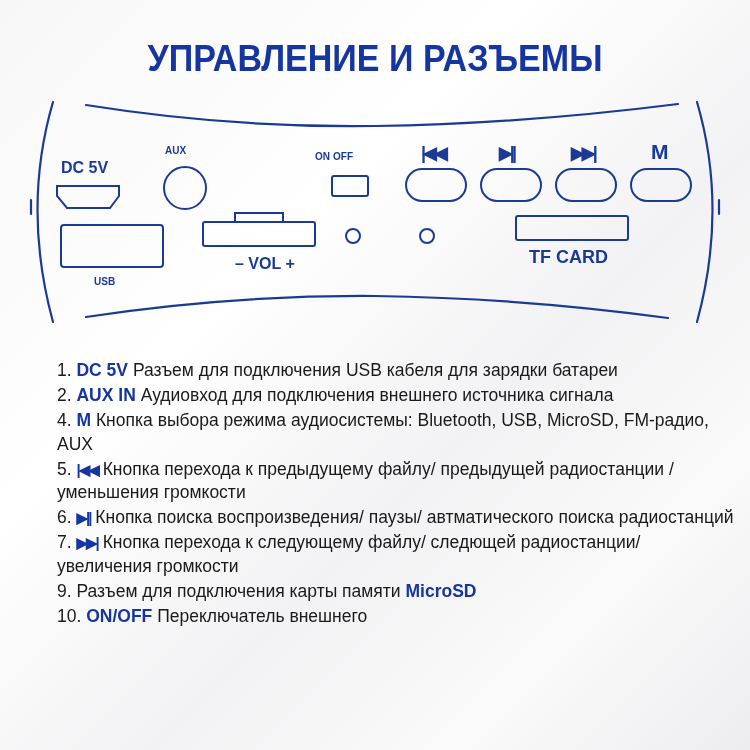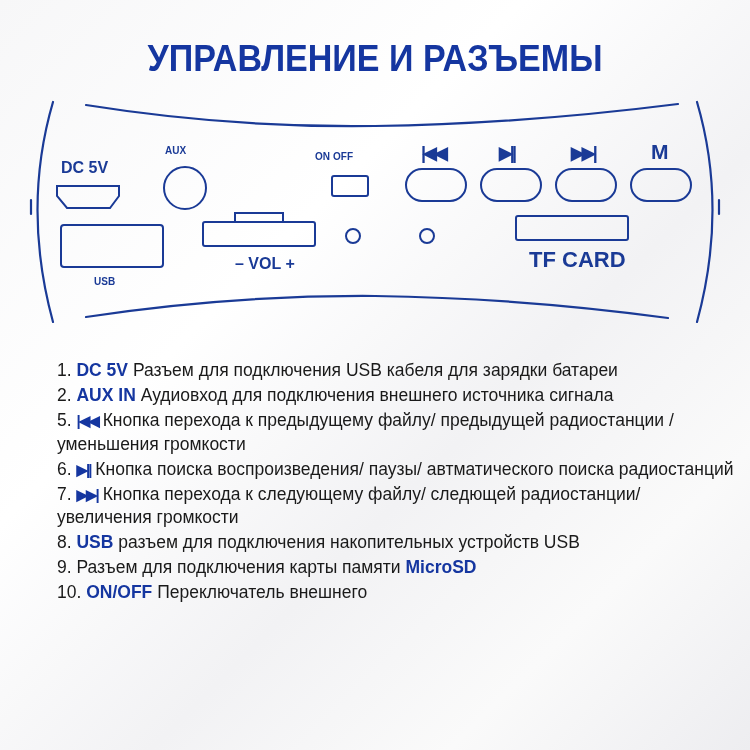--- a/index.html
+++ b/index.html
@@ -70,46 +70,46 @@
       <rect x="516" y="126" width="112" height="24" rx="2" stroke-width="2"></rect>
     </g>
   </svg>
 
   <div class="lbl" style="left:61px;top:69px;font-size:16px">DC 5V</div>
   <div class="lbl" style="left:165px;top:55px">AUX</div>
   <div class="lbl" style="left:94px;top:186px">USB</div>
   <div class="lbl" style="left:235px;top:165px;font-size:16px">– VOL +</div>
   <div class="lbl" style="left:315px;top:61px">ON</div>
   <div class="lbl" style="left:333px;top:61px">OFF</div>
-  <div class="lbl" style="left:529px;top:157px;font-size:22px">TF CARD</div>
+  <div class="lbl" style="left:529px;top:157px;font-size:18px">TF CARD</div>
 
   <div class="sym" style="left:421px;top:52px;font-size:18px;letter-spacing:-3px">|◀◀</div>
   <div class="sym" style="left:499px;top:52px;font-size:18px;letter-spacing:-3px">▶||</div>
   <div class="sym" style="left:571px;top:52px;font-size:18px;letter-spacing:-3px">▶▶|</div>
   <div class="sym" style="left:651px;top:50px;font-size:21px">M</div>
 </div>
 
 <div class="list">
   <div class="item">
     <span>1.</span> <span class="hl">DC 5V</span><span> Разъем для подключения USB кабеля для зарядки батареи</span>
   </div>
   <div class="item">
     <span>2.</span> <span class="hl">AUX IN</span><span> Аудиовход для подключения внешнего источника сигнала</span>
   </div>
   <div class="item">
+    <span>4.</span> <span class="hl">M</span><span> Кнопка выбора режима аудиосистемы: Bluetooth, USB, MicroSD, FM-радио, AUX</span>
+  </div>
+  <div class="item">
     <span>5.</span> <span class="icon-inline">|◀◀</span><span> Кнопка перехода к предыдущему файлу/ предыдущей радиостанции / уменьшения громкости</span>
   </div>
   <div class="item">
     <span>6.</span> <span class="icon-inline">▶||</span><span>  Кнопка поиска воспроизведения/ паузы/ автматического поиска радиостанций</span>
   </div>
   <div class="item">
     <span>7.</span> <span class="icon-inline">▶▶|</span><span> Кнопка перехода к следующему файлу/ следющей радиостанции/ увеличения громкости</span>
-  </div>
-  <div class="item">
-    <span>8.</span> <span class="hl">USB</span><span> разъем для подключения накопительных устройств USB</span>
   </div>
   <div class="item">
     <span>9.</span><span> Разъем для подключения карты памяти </span><span class="hl">MicroSD</span>
   </div>
   <div class="item">
     <span>10.</span> <span class="hl">ON/OFF</span><span> Переключатель внешнего</span>
   </div>
 </div>
 
 </body></html>

